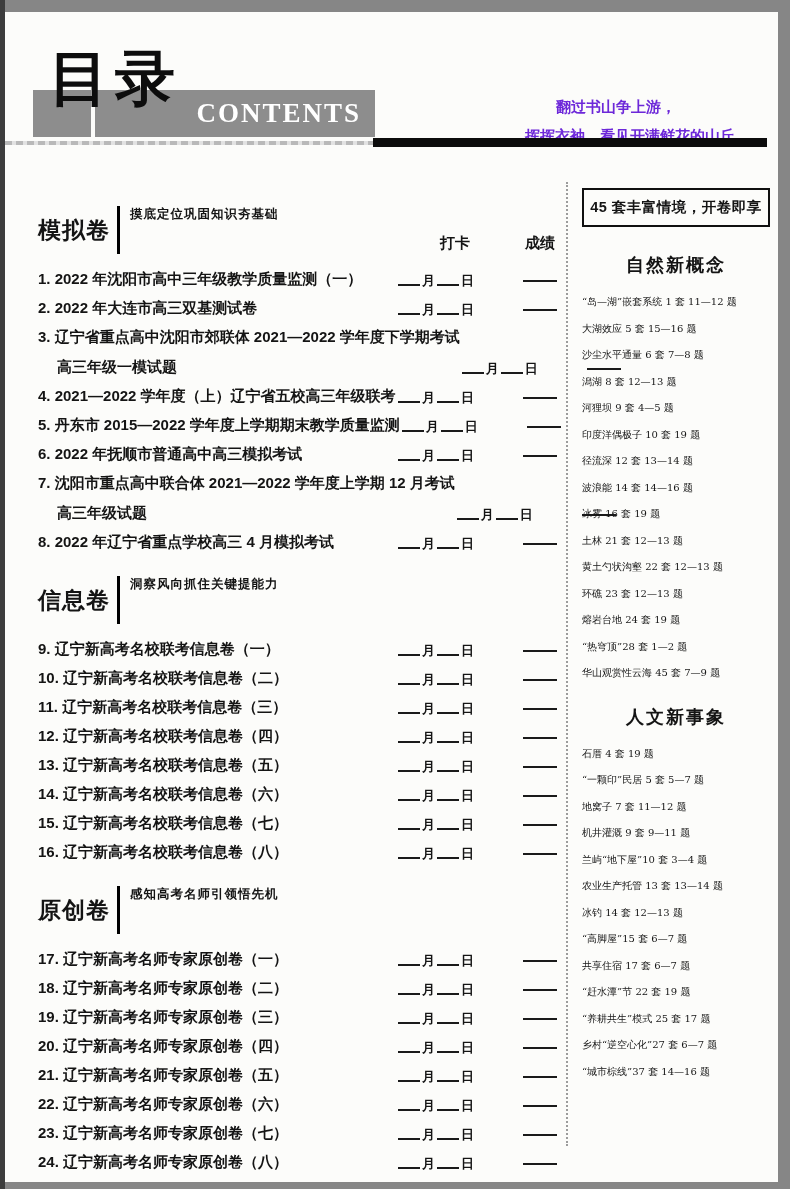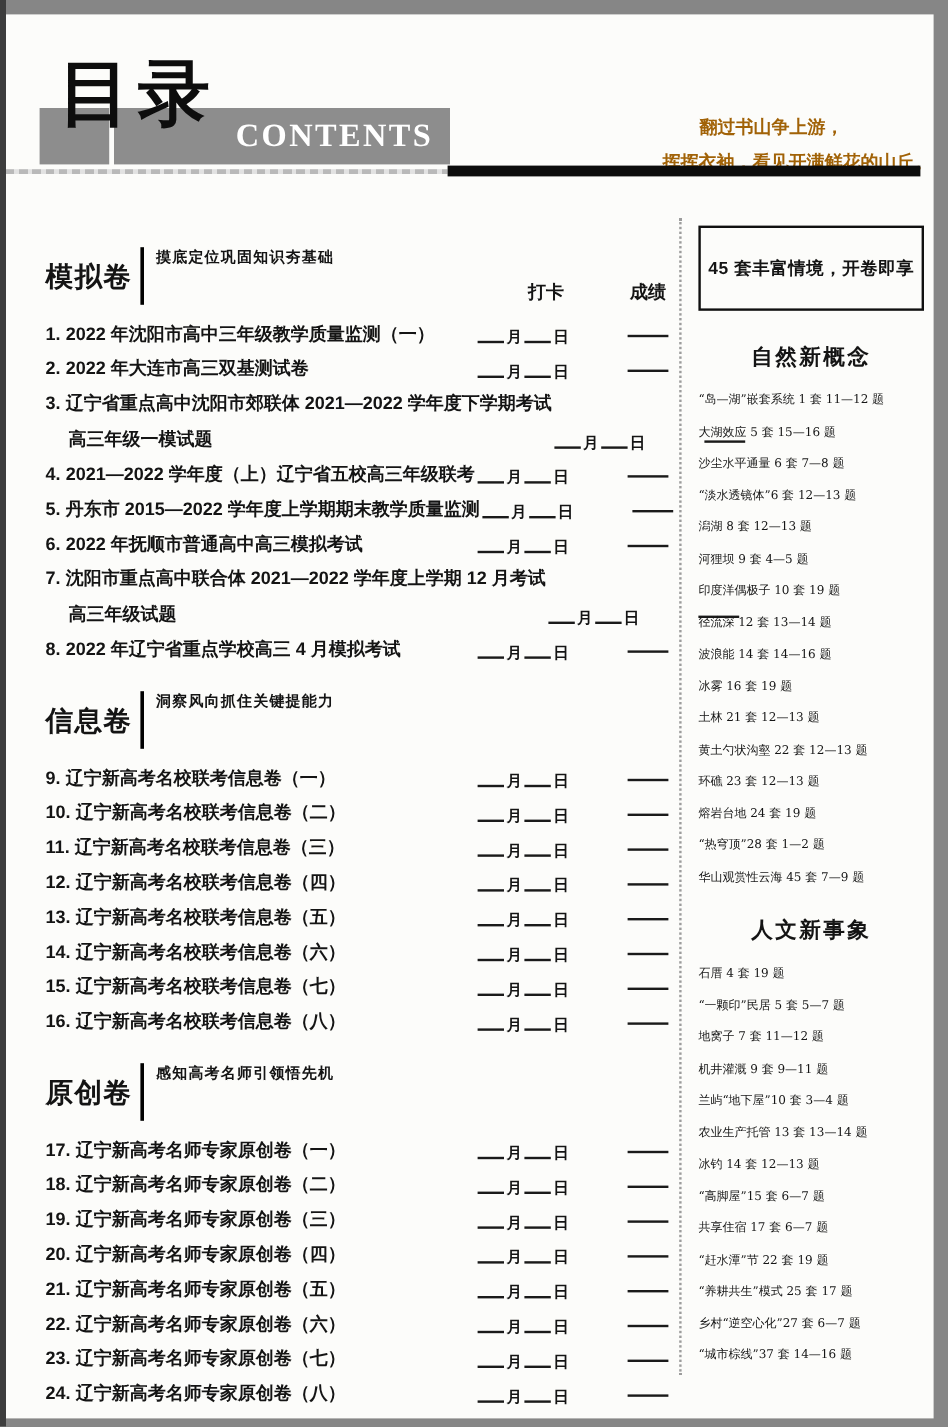--- a/index.html
+++ b/index.html
@@ -9,22 +9,22 @@
   .page{position:absolute;left:5px;top:12px;width:773px;height:1170px;background:#fcfcfa;}
 
   
   .hdr{position:absolute;left:0;top:0;width:773px;height:160px;}
   .block-sm{position:absolute;left:28px;top:78px;width:58px;height:47px;background:#8d8d8d;}
   .contents-box{position:absolute;left:90px;top:78px;width:280px;height:47px;background:#8d8d8d;
     color:#fff;font-family:"Liberation Serif",serif;font-weight:bold;font-size:27px;
     letter-spacing:2px;text-align:right;line-height:47px;padding-right:14px;box-sizing:border-box;}
   .big-title{position:absolute;left:44px;top:36px;font-size:60px;font-weight:900;line-height:1;
     letter-spacing:6px;font-family:"DejaVu Sans",sans-serif;color:#0d0d0d;}
-  .tagline{position:absolute;right:1px;top:80px;text-align:right;font-weight:bold;
-    font-size:15px;line-height:1.95;color:#a16207;}
+  .tagline{position:absolute;right:28px;top:80px;text-align:right;font-weight:bold;
+    font-size:15px;line-height:1.95;color:#6d28d9;}
   .tagline .t1{padding-right:74px;}
   .tagline div{white-space:nowrap;}
   .rule-black{position:absolute;left:368px;top:126px;width:394px;height:9px;background:#0c0c0c;}
   .rule-faint{position:absolute;left:0;top:129px;width:368px;height:4px;
     background:repeating-linear-gradient(90deg,#b9b9b9 0 7px,#e2e2e2 7px 11px);}
 
   
   .main{position:absolute;left:33px;top:170px;width:528px;}
   .sec-hd{display:flex;align-items:flex-end;margin:24px 0 14px;}
   .sec-left{display:flex;align-items:stretch;flex:1;}
@@ -40,21 +40,21 @@
   .cell-score{width:52px;flex:none;text-align:center;padding-bottom:1px;}
   .bl{display:inline-block;width:22px;height:2px;border-bottom:2px solid #1a1a1a;margin:0 2px 2px 2px;}
   .bl.score{width:34px;}
   .lbl{font-size:13px;font-weight:bold;line-height:15px;}
   .hd-date{justify-content:center;}
   .hd-score{text-align:center;}
 
   
   .sep{position:absolute;left:561px;top:170px;height:964px;border-left:2px dotted #9c9c9c;}
   .side{position:absolute;left:577px;top:176px;width:188px;}
-  .banner{border:2.5px solid #101010;padding:24px 4px;text-align:center;font-size:14.5px;
+  .banner{border:2.5px solid #101010;padding:8px 4px;text-align:center;font-size:14.5px;
     font-weight:bold;letter-spacing:.5px;margin-bottom:26px;white-space:nowrap;}
   .grp-hd{text-align:center;font-size:18px;font-weight:bold;letter-spacing:2px;margin:18px 0 12px;}
   .s-item{font-family:"DejaVu Serif",serif;font-size:10px;line-height:26.5px;white-space:nowrap;color:#161616;}
 </style>
 </head>
 <body>
 
 <div class="stage">
   <div class="left-edge"></div>
   <div class="page">
@@ -388,21 +388,20 @@
     <div class="sep"></div>
 
     <div class="side">
       <div class="banner">45 套丰富情境，开卷即享</div>
 
       <div>
         <div class="grp-hd">自然新概念</div>
         <div class="s-item">“岛—湖”嵌套系统 1 套 11—12 题</div>
         <div class="s-item">大湖效应 5 套 15—16 题</div>
         <div class="s-item">沙尘水平通量 6 套 7—8 题</div>
-        <div class="s-item">“淡水透镜体”6 套 12—13 题</div>
         <div class="s-item">潟湖 8 套 12—13 题</div>
         <div class="s-item">河狸坝 9 套 4—5 题</div>
         <div class="s-item">印度洋偶极子 10 套 19 题</div>
         <div class="s-item">径流深 12 套 13—14 题</div>
         <div class="s-item">波浪能 14 套 14—16 题</div>
         <div class="s-item">冰雾 16 套 19 题</div>
         <div class="s-item">土林 21 套 12—13 题</div>
         <div class="s-item">黄土勺状沟壑 22 套 12—13 题</div>
         <div class="s-item">环礁 23 套 12—13 题</div>
         <div class="s-item">熔岩台地 24 套 19 题</div>

